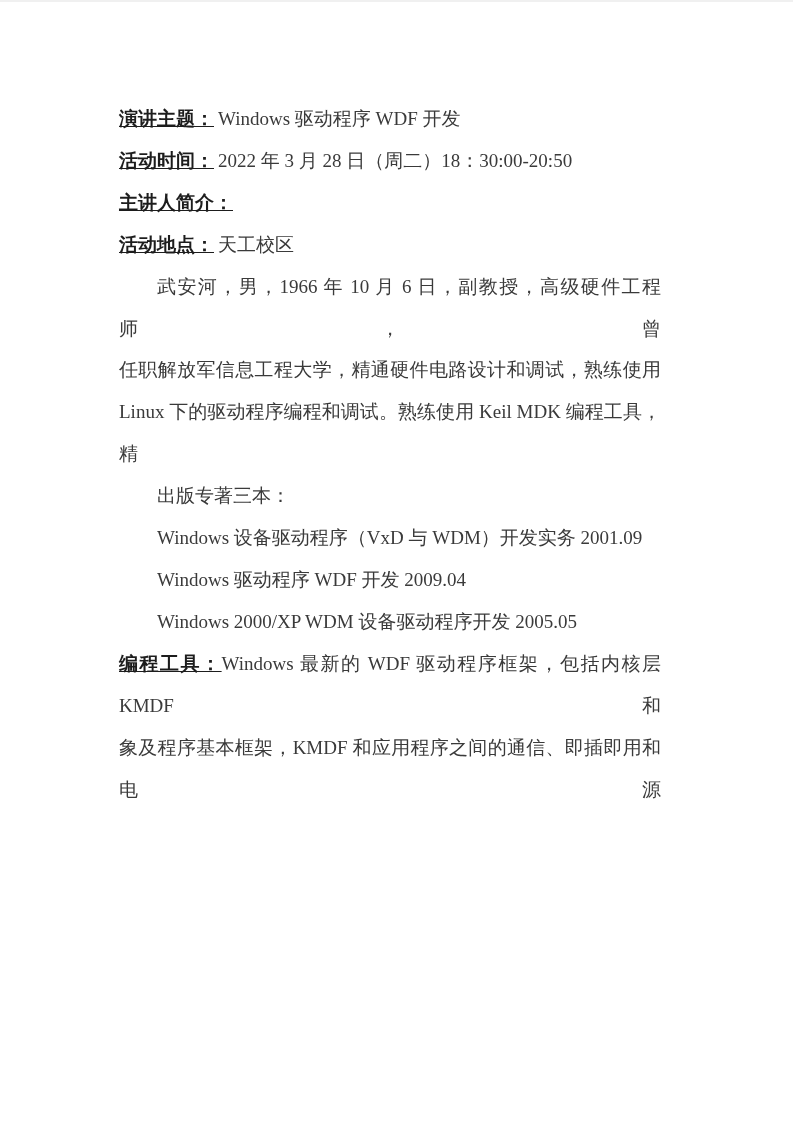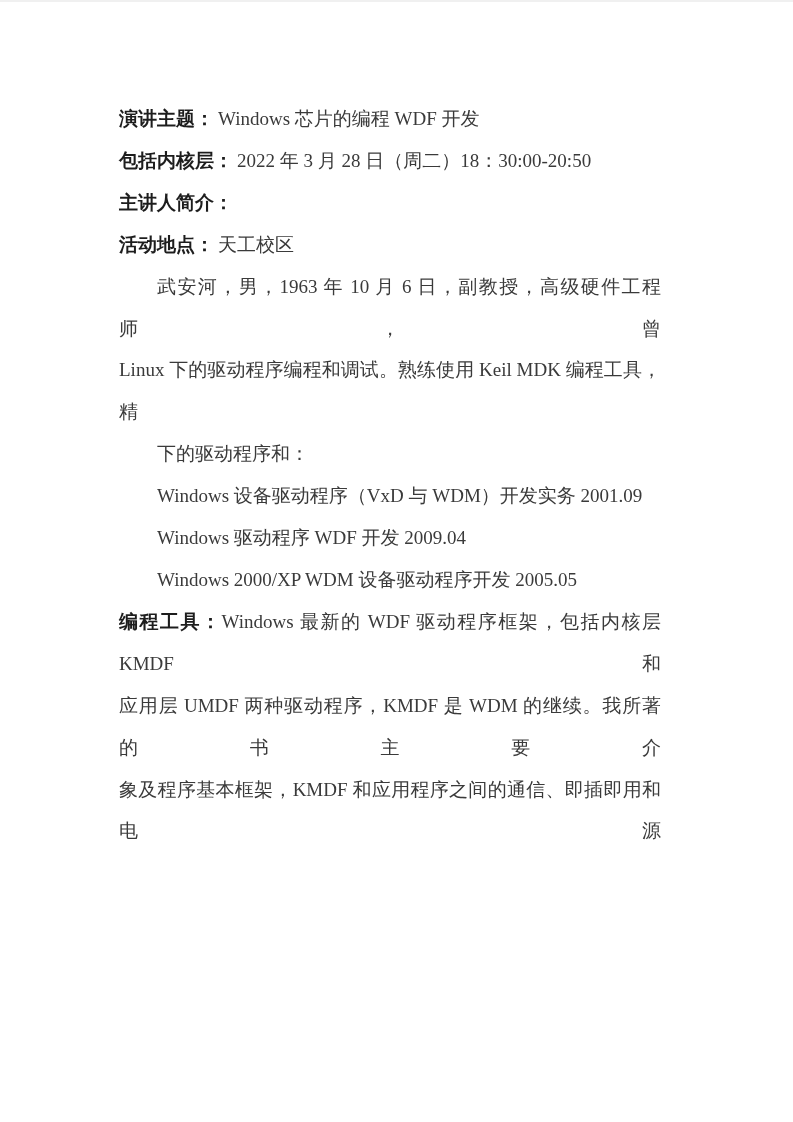--- a/index.html
+++ b/index.html
@@ -36,54 +36,55 @@
     text-align-last: justify;
     -moz-text-align-last: justify;
   }
   .indent {
     text-indent: 2em;
   }
   .label, .heading {
     font-weight: bold;
     color: #1d1d1d;
     font-family: "Liberation Sans", "DejaVu Sans", sans-serif;
+    text-decoration: underline;
   }
   .value {
     padding-left: 4px;
   }
 </style>
 </head>
 <body>
 
 <div class="page">
   <div class="content">
 
     <div class="line field">
-      <span class="label">演讲主题：</span><span class="value">Windows 芯片的编程 WDF 开发</span>
+      <span class="label">演讲主题：</span><span class="value">Windows 驱动程序 WDF 开发</span>
     </div>
 
 
 
     <div class="line field">
-      <span class="label">包括内核层：</span><span class="value">2022 年 3 月 28 日（周二）18：30:00-20:50</span>
+      <span class="label">活动时间：</span><span class="value">2022 年 3 月 28 日（周二）18：30:00-20:50</span>
     </div>
 
     <div class="line heading">主讲人简介：</div>
 
     <div class="line field">
       <span class="label">活动地点：</span><span class="value">天工校区</span>
     </div>
 
-    <div class="line justify indent">武安河，男，1963 年 10 月 6 日，副教授，高级硬件工程师，曾</div>
+    <div class="line justify indent">武安河，男，1966 年 10 月 6 日，副教授，高级硬件工程师，曾</div>
+    <div class="line justify">任职解放军信息工程大学，精通硬件电路设计和调试，熟练使用</div>
     <div class="line justify">Linux 下的驱动程序编程和调试。熟练使用 Keil MDK 编程工具，精</div>
-    <div class="line indent">下的驱动程序和：</div>
+    <div class="line indent">出版专著三本：</div>
     <div class="line indent">Windows 设备驱动程序（VxD 与 WDM）开发实务 2001.09</div>
     <div class="line indent">Windows 驱动程序 WDF 开发 2009.04</div>
     <div class="line indent">Windows 2000/XP WDM 设备驱动程序开发 2005.05</div>
 
     <div class="line justify">
       <span class="label">编程工具：</span><span>Windows 最新的 WDF 驱动程序框架，包括内核层 KMDF 和</span>
     </div>
-    <div class="line justify">应用层 UMDF 两种驱动程序，KMDF 是 WDM 的继续。我所著的书主要介</div>
     <div class="line justify">象及程序基本框架，KMDF 和应用程序之间的通信、即插即用和电源</div>
 
   </div>
 </div>
 
 </body></html>

